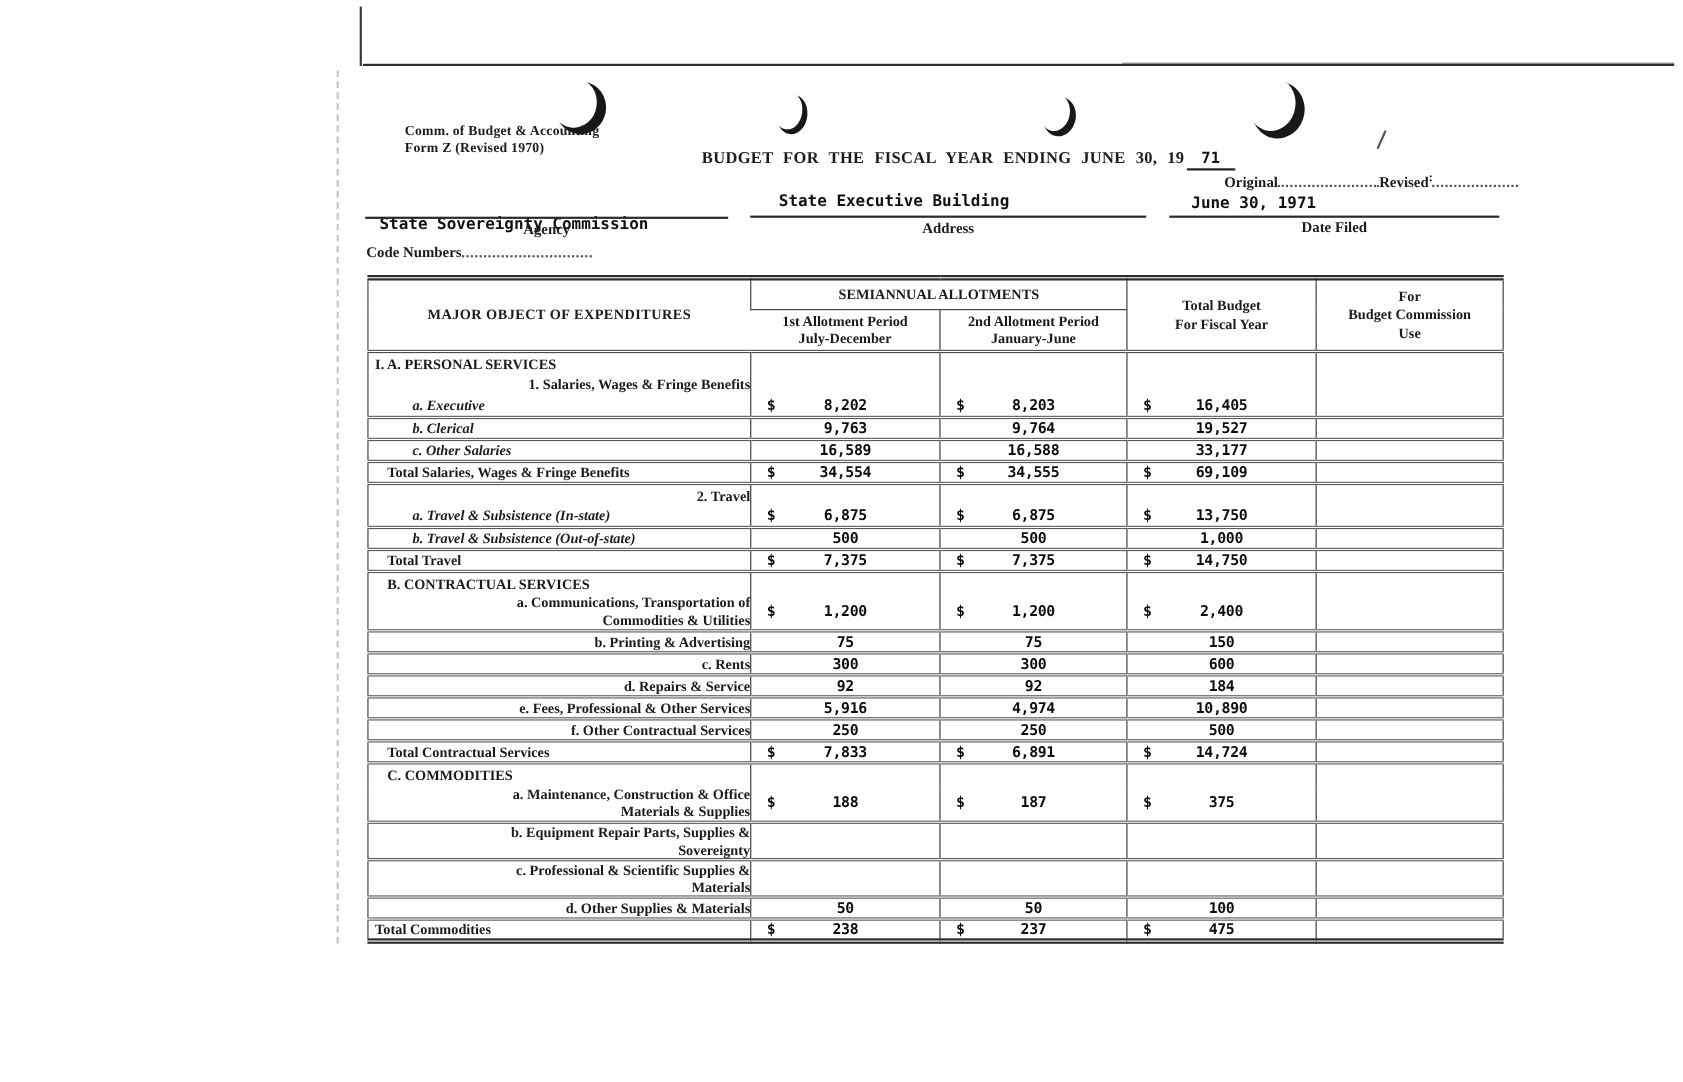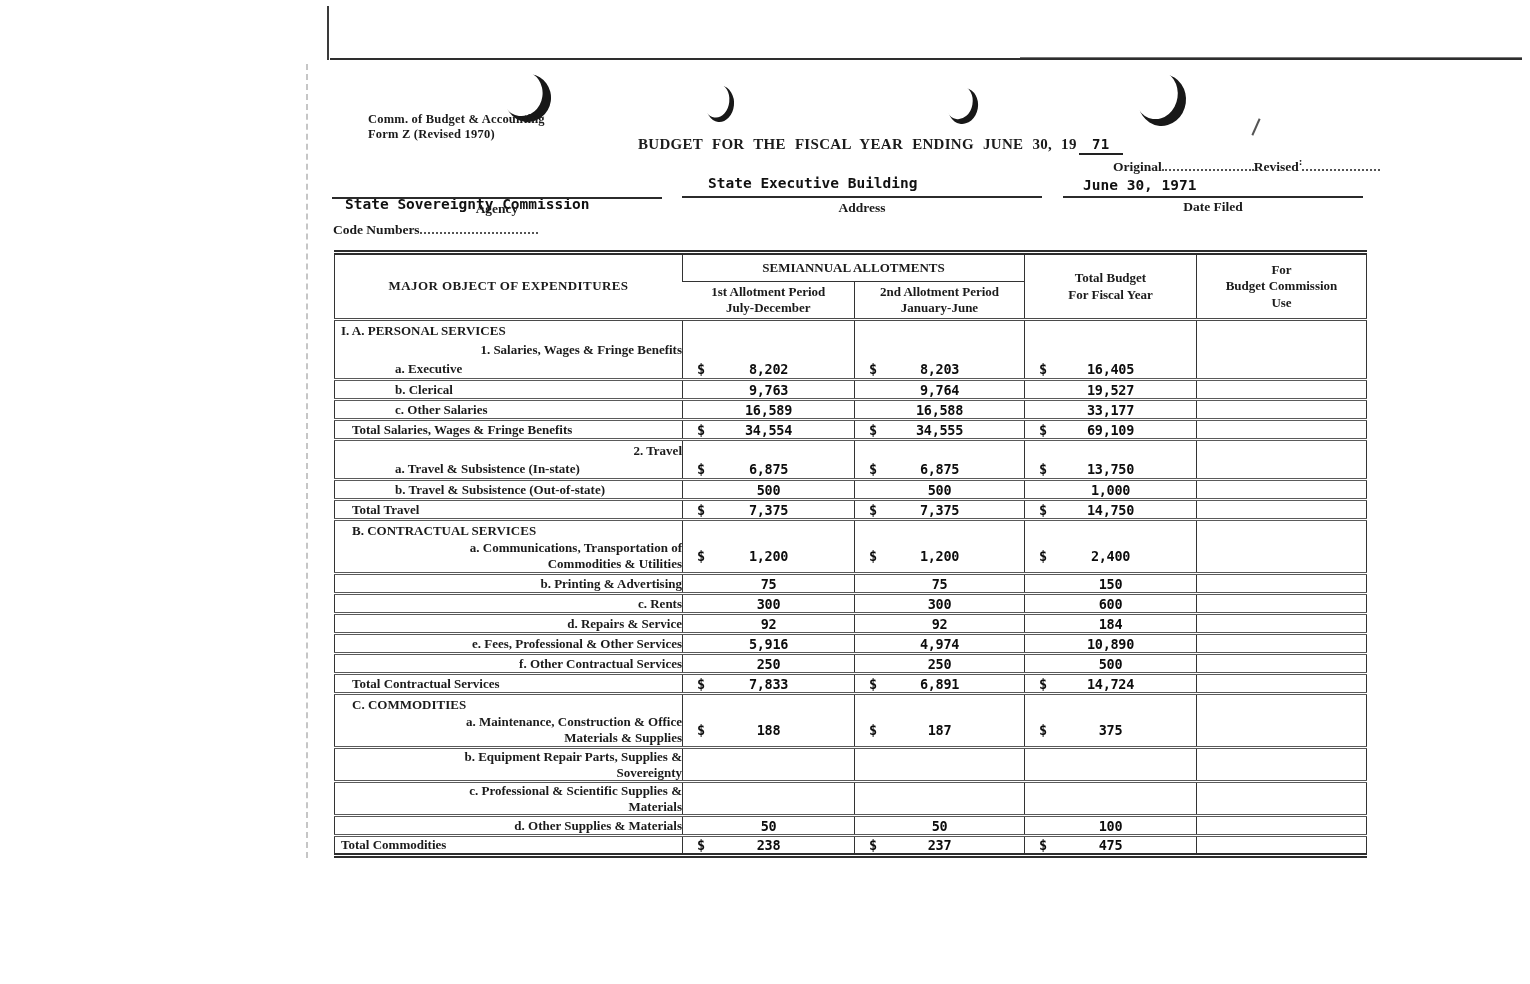--- a/index.html
+++ b/index.html
@@ -78,21 +78,21 @@
   tbody tr{height:20px;}
   tbody tr.tall{height:34px;}
   tbody td{border-bottom:3px double #5a5a5a;vertical-align:middle;padding:0;}
   tbody tr.nosep td{border-bottom:none;}
   td.label{font-size:13px;font-weight:700;line-height:1.18;}
   td.label .l1{display:block;}
   td.label .l2{display:block;padding-left:34px;}
   tr.ind0 td.label{padding-left:6px;}
   tr.ind1 td.label{padding-left:17px;}
   tr.ind2 td.label{padding-left:26px;text-align:right;}
-  tr.ind3 td.label{padding-left:60px;}
+  tr.ind3 td.label{padding-left:40px;font-style:italic;}
   td.money{position:relative;font-family:"DejaVu Sans Mono",monospace;font-weight:700;font-size:13.5px;color:#0d0d0d;}
   td.money .dollar{position:absolute;left:14px;top:50%;transform:translateY(-50%);}
   td.money .val{display:block;text-align:center;letter-spacing:-.3px;}
 </style>
 </head>
 <body>
 
 <div id="page">
 
   <div class="top-edge"></div>

